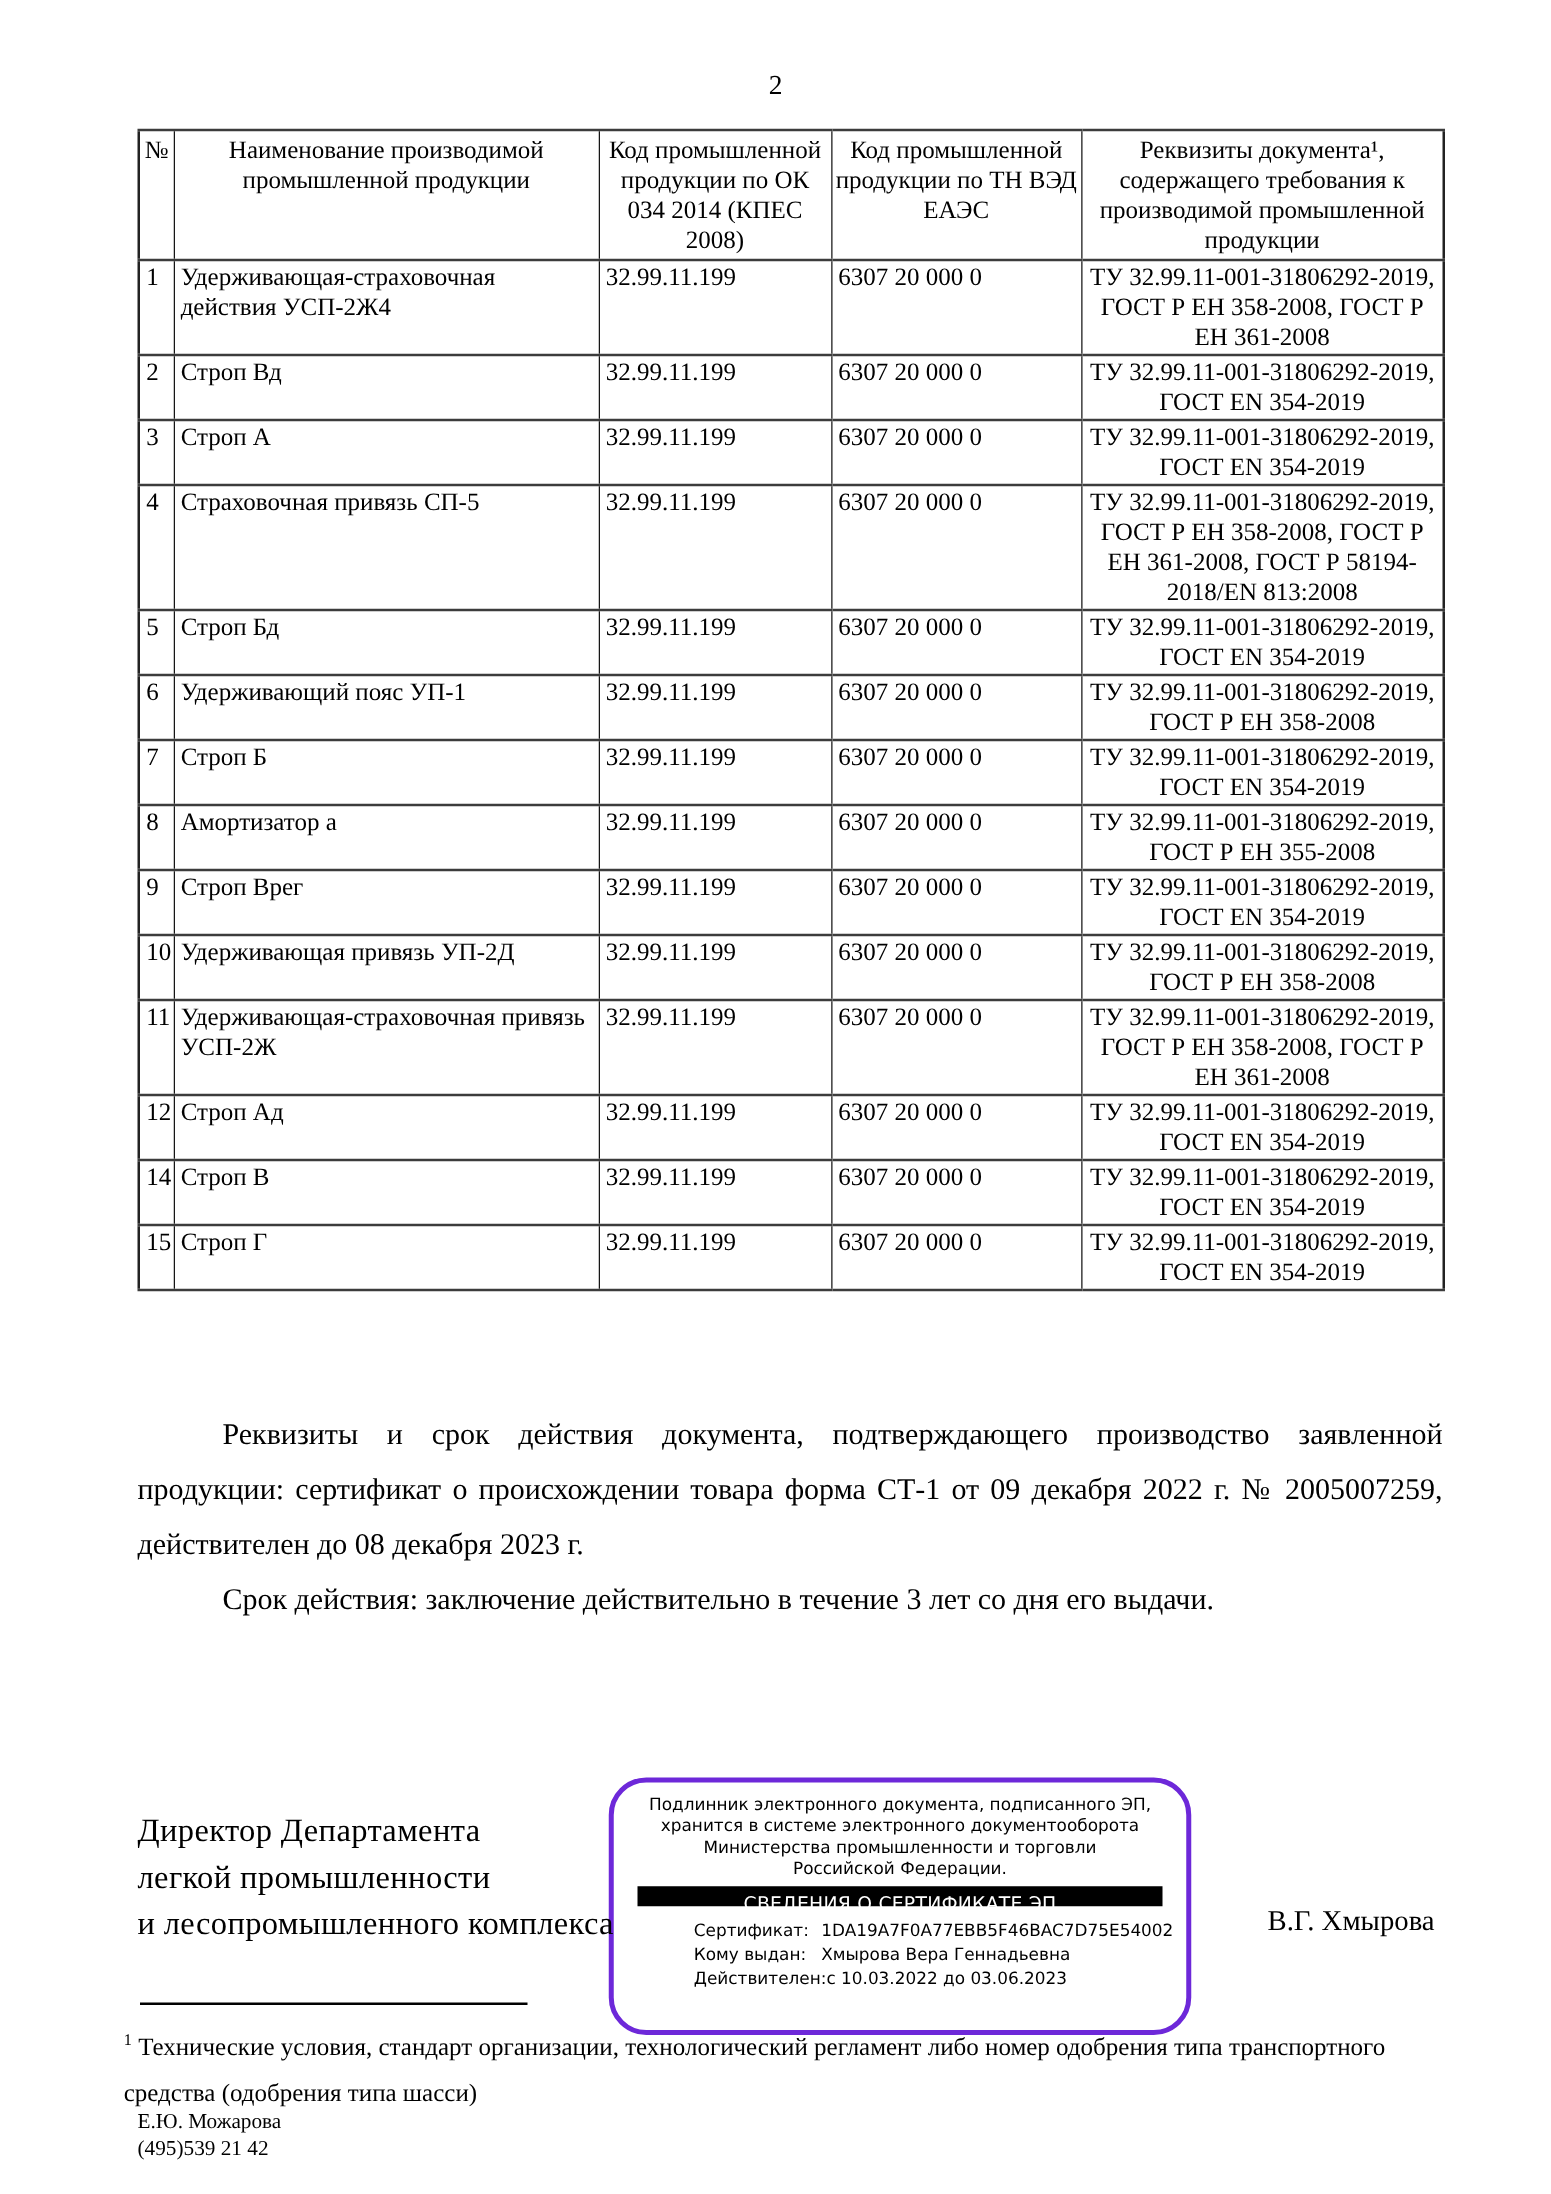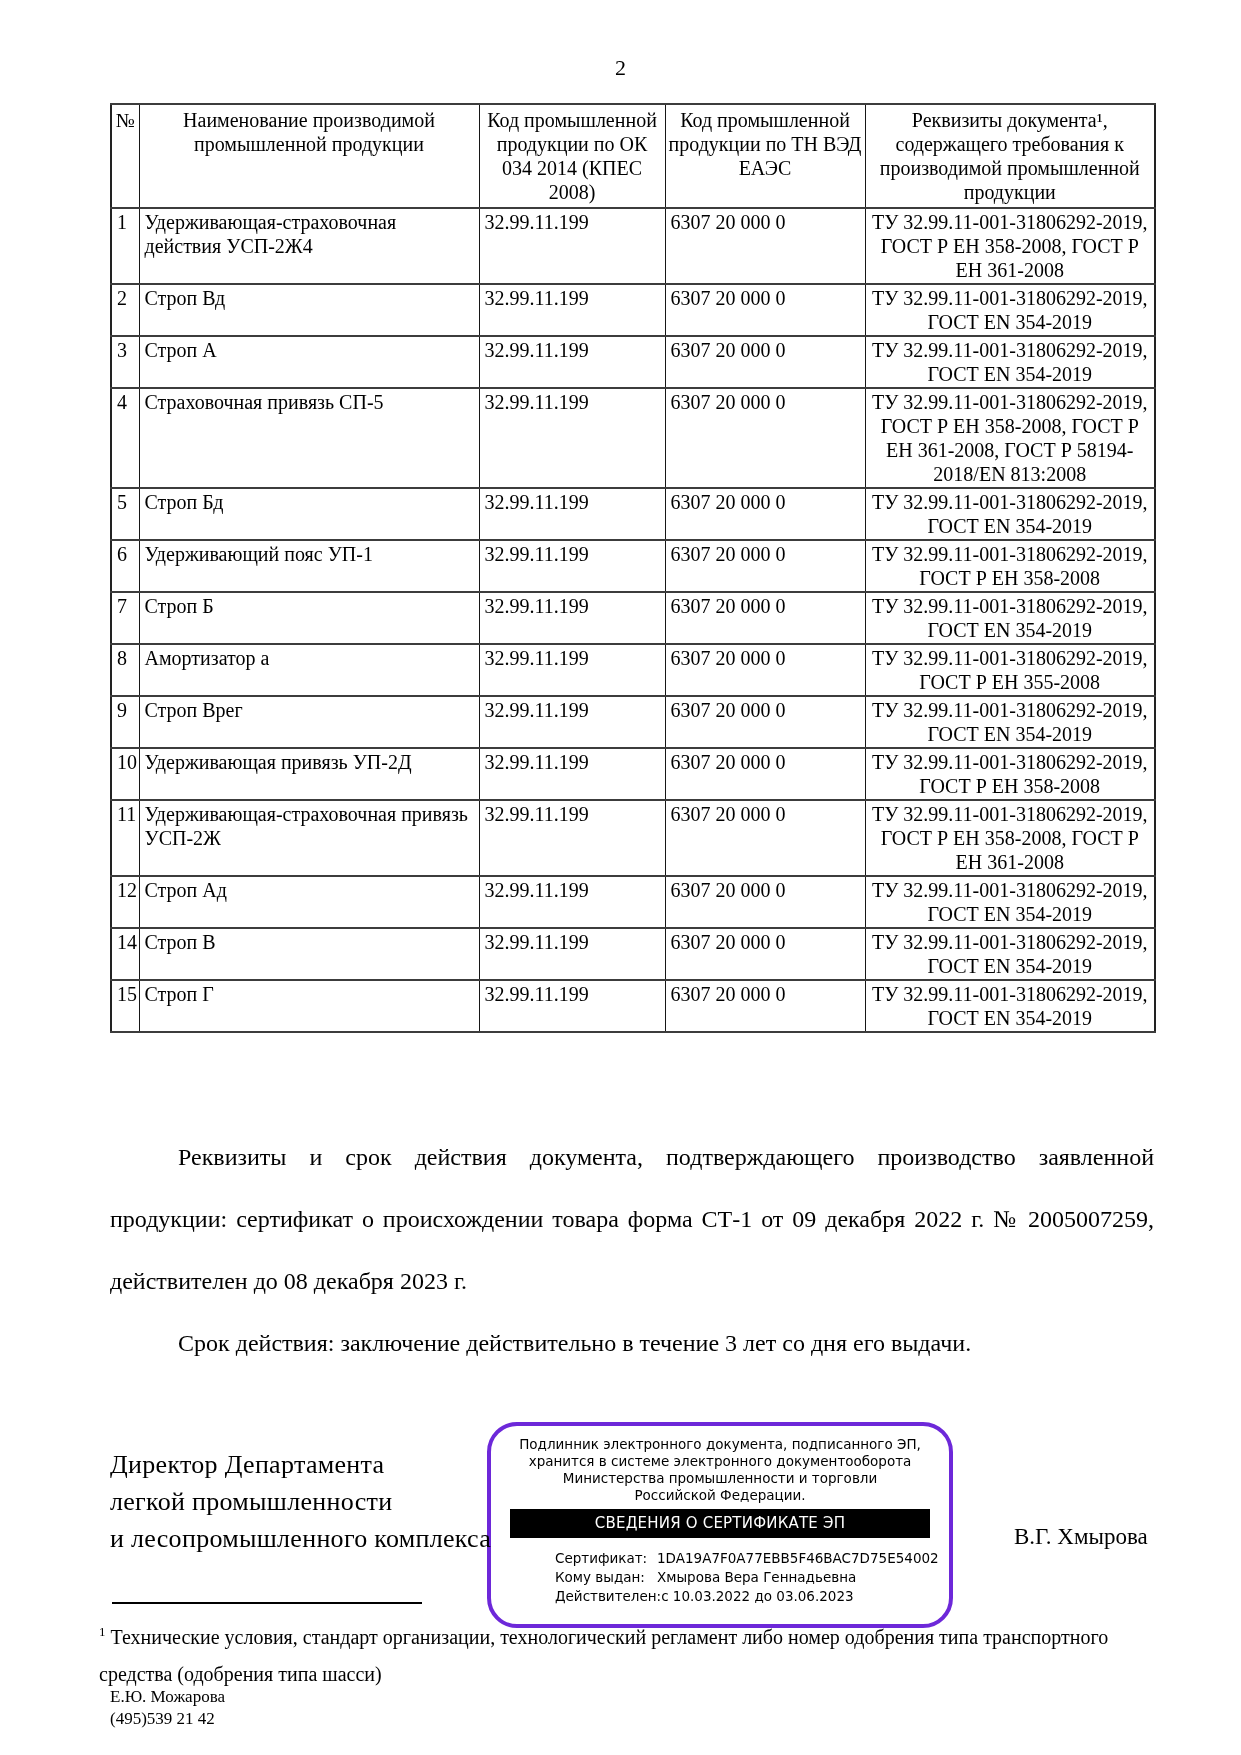--- a/index.html
+++ b/index.html
@@ -32,21 +32,21 @@
   table.products { border:2px solid #222; }
   table.products th {
     font-weight:normal; text-align:center; padding:3px 3px;
   }
   td.col0 { text-align:left; padding-left:2px; padding-right:0; }
   td.col2, td.col3 { text-align:left; }
   td.col4 { text-align:center; }
 
   .paragraphs {
     position:absolute; left:110px; top:1126px; width:1044px;
-    font-size:24px; line-height:62px;
+    font-size:24px; line-height:44px;
   }
   .paragraphs p { margin:0; text-indent:68px; }
   .paragraphs p.just { text-align:justify; }
 
   .sig-title {
     position:absolute; left:110px; top:1446px;
     font-size:26px; line-height:37px; letter-spacing:0.3px;
     z-index:3; white-space:nowrap;
   }
   .sig-name {
@@ -60,21 +60,21 @@
     border:4px solid #6d28d9; border-radius:30px;
     background:#fff; z-index:2;
     font-family:"DejaVu Sans", sans-serif;
     padding:10px 5px 0 5px;
   }
   .stamp-intro { text-align:center; font-size:13.5px; line-height:17px; }
   .stamp-banner {
     position:relative; z-index:4;
     margin:5px 14px 0 14px;
     background:#000; color:#fff;
-    text-align:center; font-size:15px; line-height:29px; height:29px;
+    text-align:center; font-size:15px; line-height:29px; height:16px;
     letter-spacing:0.2px;
   }
   .stamp-certs { margin:11px 0 0 16px; font-size:13.5px; line-height:19px; }
   .cert-label { display:inline-block; min-width:102px;margin-left:43px; }
 
   .footnote-rule {
     position:absolute; left:112px; top:1602px; width:310px; height:0;
     border-top:2px solid #000; z-index:5;
   }
   .footnote {

